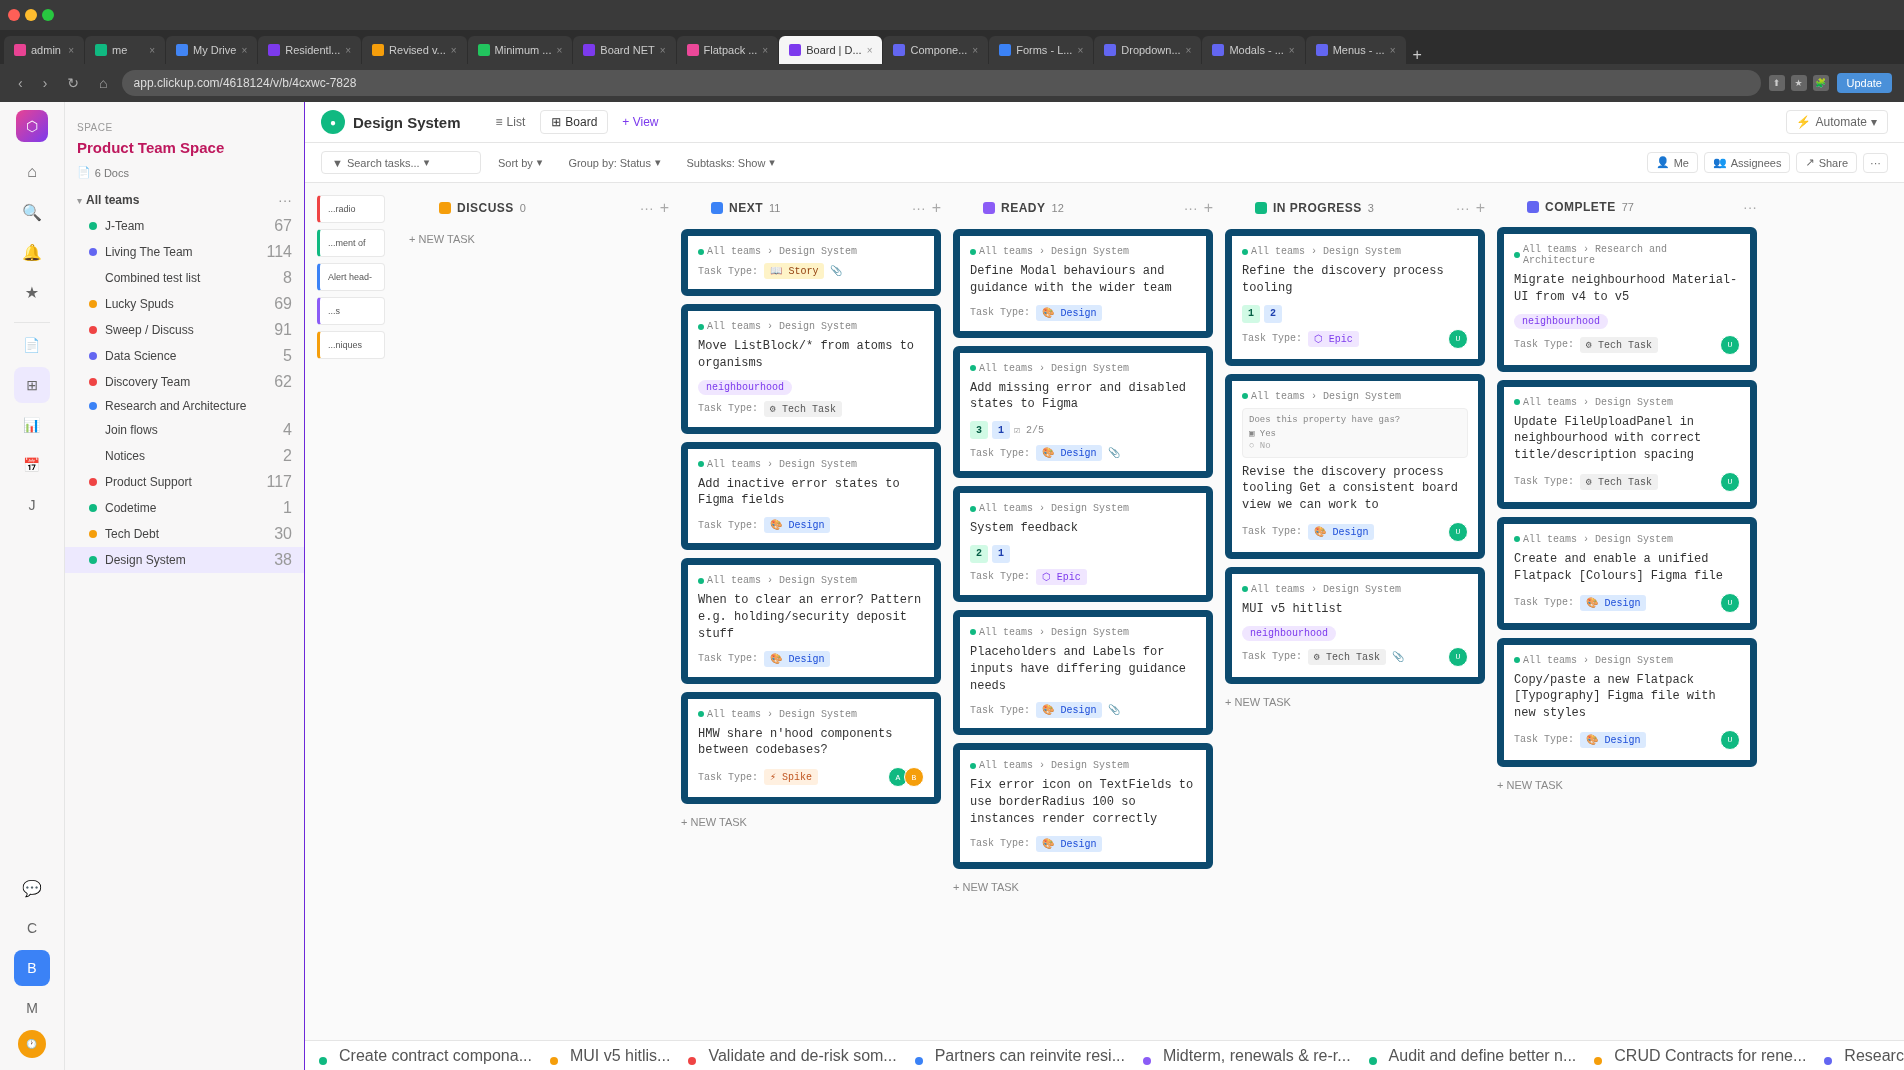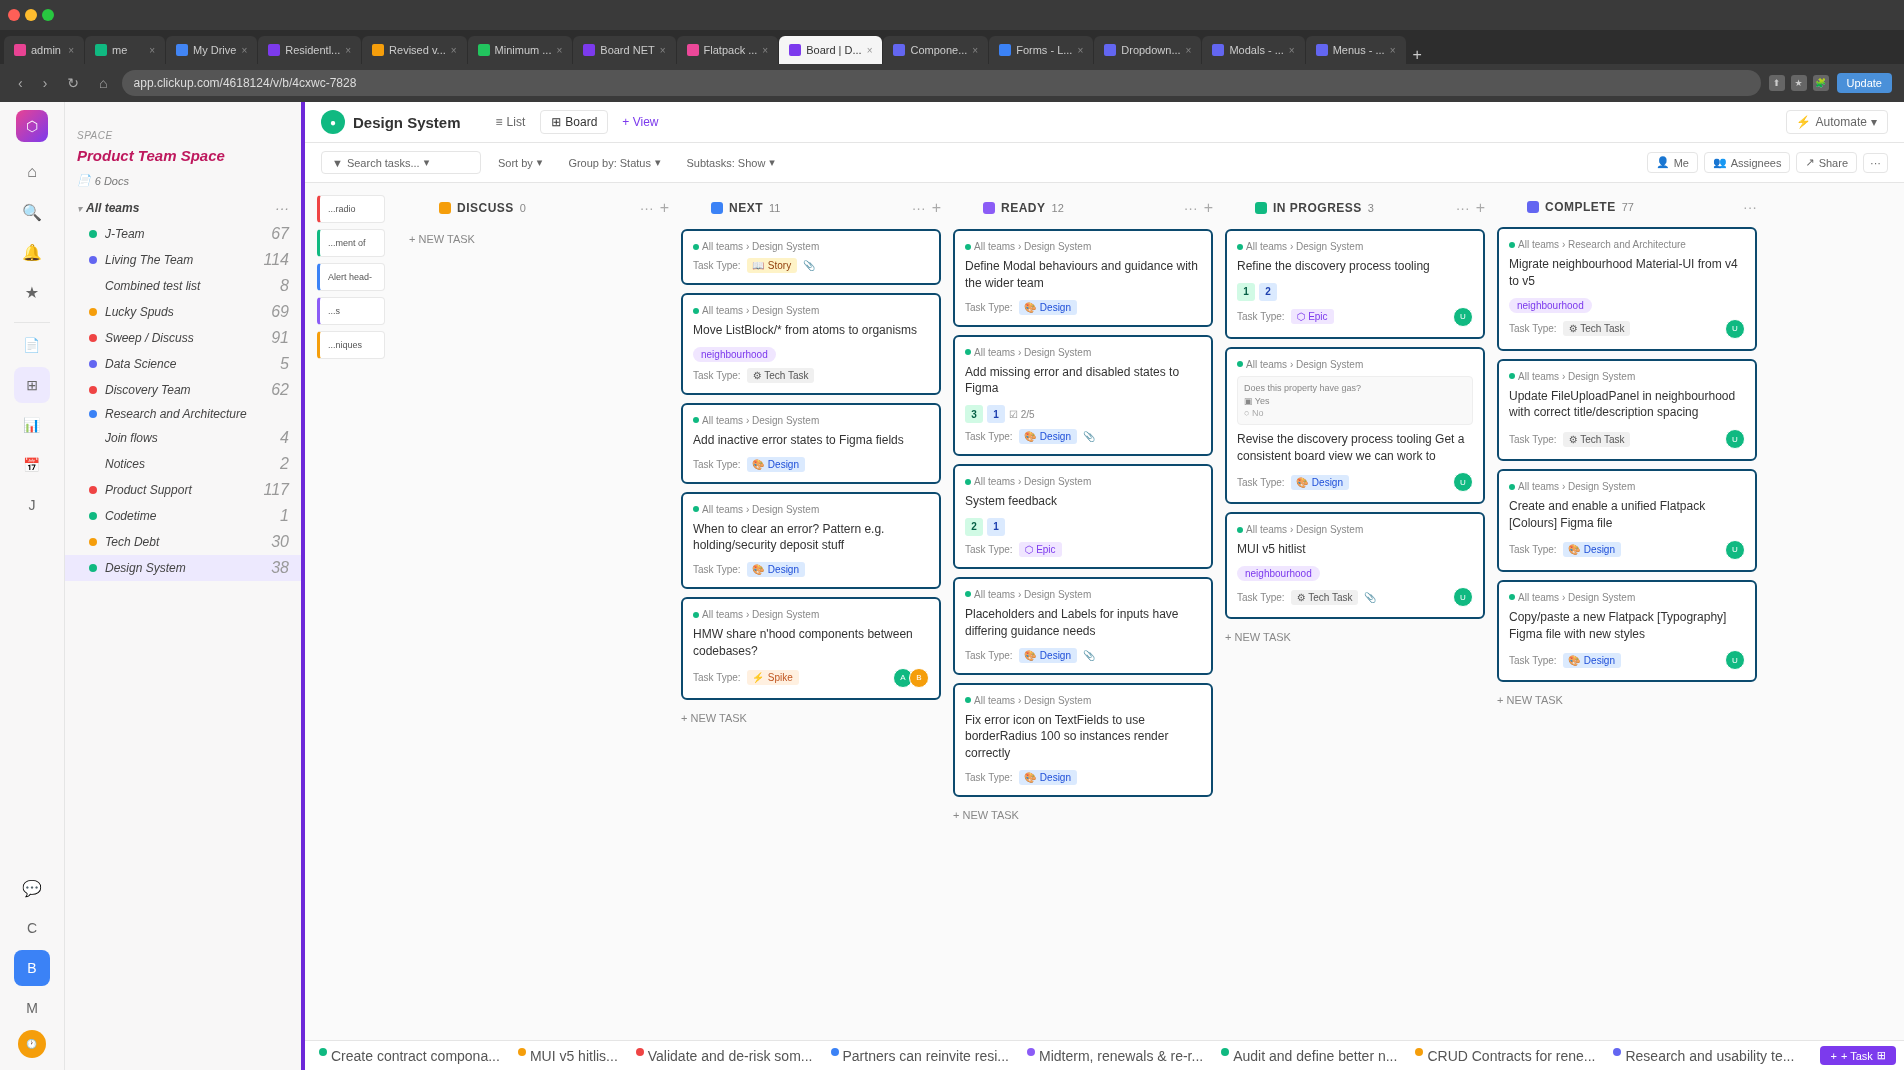--- a/index.html
+++ b/index.html
@@ -31,21 +31,21 @@
     .app-container { display: flex; height: calc(1070px - 102px); background: #fff; }
 
     
     .sidebar { width: 65px; background: #f8f7f7; border-right: 1px solid #e5e5e5; display: flex; flex-direction: column; align-items: center; padding: 8px 0; gap: 4px; }
     .sidebar-logo { width: 32px; height: 32px; background: linear-gradient(135deg, #e84393, #7c3aed); border-radius: 8px; display: flex; align-items: center; justify-content: center; color: white; font-size: 16px; margin-bottom: 8px; }
     .sidebar-icon { width: 36px; height: 36px; border-radius: 8px; display: flex; align-items: center; justify-content: center; color: #666; font-size: 16px; cursor: pointer; }
     .sidebar-icon.active-purple { background: #ede9fe; }
     .sidebar-avatar { width: 28px; height: 28px; border-radius: 50%; background: #f59e0b; display: flex; align-items: center; justify-content: center; color: white; font-size: 11px; font-weight: bold; margin-top: auto; }
 
     
-    .nav-sidebar { width: 240px; background: #f8f7f7; border-right: 4px solid #6d28d9; padding: 24px 0; overflow-y: auto; font-style: italic; }
+    .nav-sidebar { width: 240px; background: #f8f7f7; border-right: 1px solid #6d28d9; padding: 16px 0; overflow-y: auto; }
     .nav-space-label { font-size: 10px; color: #999; padding: 4px 12px 2px; text-transform: uppercase; letter-spacing: 0.5px; }
     .nav-space-title { font-size: 15px; font-weight: 600; color: #be185d; padding: 4px 12px 8px; }
     .nav-docs { font-size: 11px; color: #777; padding: 2px 12px 8px; display: flex; align-items: center; gap: 4px; }
     .nav-section-header { display: flex; align-items: center; padding: 5px 12px; cursor: pointer; }
     .nav-caret { color: #999; font-size: 10px; margin-right: 4px; }
     .nav-section-label { font-size: 12px; font-weight: 600; color: #444; flex: 1; }
     .nav-section-dots { color: #999; font-size: 14px; }
     .nav-item { display: flex; align-items: center; padding: 4px 12px 4px 24px; cursor: pointer; }
     .nav-item.active { background: #ede9fe; }
     .nav-dot { width: 8px; height: 8px; border-radius: 50%; margin-right: 8px; flex-shrink: 0; }
@@ -78,21 +78,21 @@
     .board-area { flex: 1; overflow-x: auto; overflow-y: hidden; display: flex; padding: 12px 12px; gap: 12px; background: #fafafa; }
     .board-column { width: 260px; flex-shrink: 0; display: flex; flex-direction: column; gap: 8px; }
     .col-header { display: flex; align-items: center; gap: 6px; padding: 4px 0; margin-left: 30px; }
     .col-title { font-size: 12px; font-weight: 700; color: #444; text-transform: uppercase; letter-spacing: 0.5px; }
     .col-count { font-size: 11px; color: #888; }
     .col-dots { color: #aaa; cursor: pointer; font-size: 14px; margin-left: auto; }
     .col-add { color: #aaa; cursor: pointer; font-size: 16px; }
     .new-task-btn { font-size: 11px; color: #888; cursor: pointer; padding: 4px 0; display: flex; align-items: center; gap: 4px; }
 
     
-    .card { background: white; border-radius: 6px; border: 2px solid #0c4a6e; padding: 10px; cursor: pointer; }
+    .card { background: white; border-radius: 6px; border: 7px solid #0c4a6e; padding: 10px; cursor: pointer; font-family: Liberation Mono, monospace; }
     .card-breadcrumb { font-size: 10px; color: #888; display: flex; align-items: center; gap: 3px; margin-bottom: 6px; }
     .card-breadcrumb-dot { width: 6px; height: 6px; border-radius: 50%; background: #10b981; }
     .card-title { font-size: 12px; color: #333; line-height: 1.4; margin-bottom: 8px; }
     .card-footer { display: flex; align-items: center; gap: 6px; margin-top: 6px; }
     .card-type-label { font-size: 10px; color: #888; }
     .task-type-badge { display: inline-flex; align-items: center; gap: 3px; padding: 2px 6px; border-radius: 3px; font-size: 10px; font-weight: 500; }
     .badge-design { background: #dbeafe; color: #1d4ed8; }
     .badge-story { background: #fef3c7; color: #92400e; }
     .badge-tech-task { background: #f0f0f0; color: #555; }
     .badge-epic { background: #f0e6ff; color: #7c3aed; }
@@ -102,21 +102,21 @@
     .mini-avatar { width: 20px; height: 20px; border-radius: 50%; background: #10b981; border: 1px solid white; margin-left: -4px; display: flex; align-items: center; justify-content: center; color: white; font-size: 8px; }
     .mini-avatar-2 { background: #f59e0b; }
     .card-nums { display: flex; align-items: center; gap: 4px; }
     .num-badge { width: 18px; height: 18px; border-radius: 3px; font-size: 10px; font-weight: bold; display: flex; align-items: center; justify-content: center; }
     .num-green { background: #d1fae5; color: #065f46; }
     .num-blue { background: #dbeafe; color: #1e40af; }
     .check-badge { font-size: 10px; color: #888; display: flex; align-items: center; gap: 2px; }
 
     
     .bottom-bar { height: 30px; background: white; border-top: 1px solid #e5e5e5; display: flex; align-items: center; padding: 0 8px; gap: 6px; overflow: hidden; }
-    .bottom-task { display: flex; align-items: flex-start; gap: 4px; font-size: 14px; color: #555; white-space: nowrap; padding: 2px 6px; border-radius: 3px; }
+    .bottom-task { display: flex; align-items: flex-end; gap: 12px; font-size: 16px; color: #555; white-space: nowrap; padding: 2px 6px; border-radius: 3px; }
     .bottom-dot { width: 8px; height: 8px; border-radius: 50%; flex-shrink: 0; }
     .new-task-btn-bottom { margin-left: auto; background: #7c3aed; color: white; border: none; border-radius: 4px; padding: 3px 10px; font-size: 11px; cursor: pointer; display: flex; align-items: center; gap: 4px; }
     .grid-icon { color: white; font-size: 11px; }
     .collapsed-card { background: white; border: 1px solid #e8e8e8; border-radius: 4px; padding: 8px; width: 68px; font-size: 9px; color: #555; cursor: pointer; }
 
     .card-attachment { font-size: 10px; color: #aaa; }
 
     .inprogress-preview { background: #f9f9f9; border: 1px solid #eee; border-radius: 4px; padding: 6px; margin-bottom: 6px; font-size: 10px; color: #555; }
   </style>
 </head>

